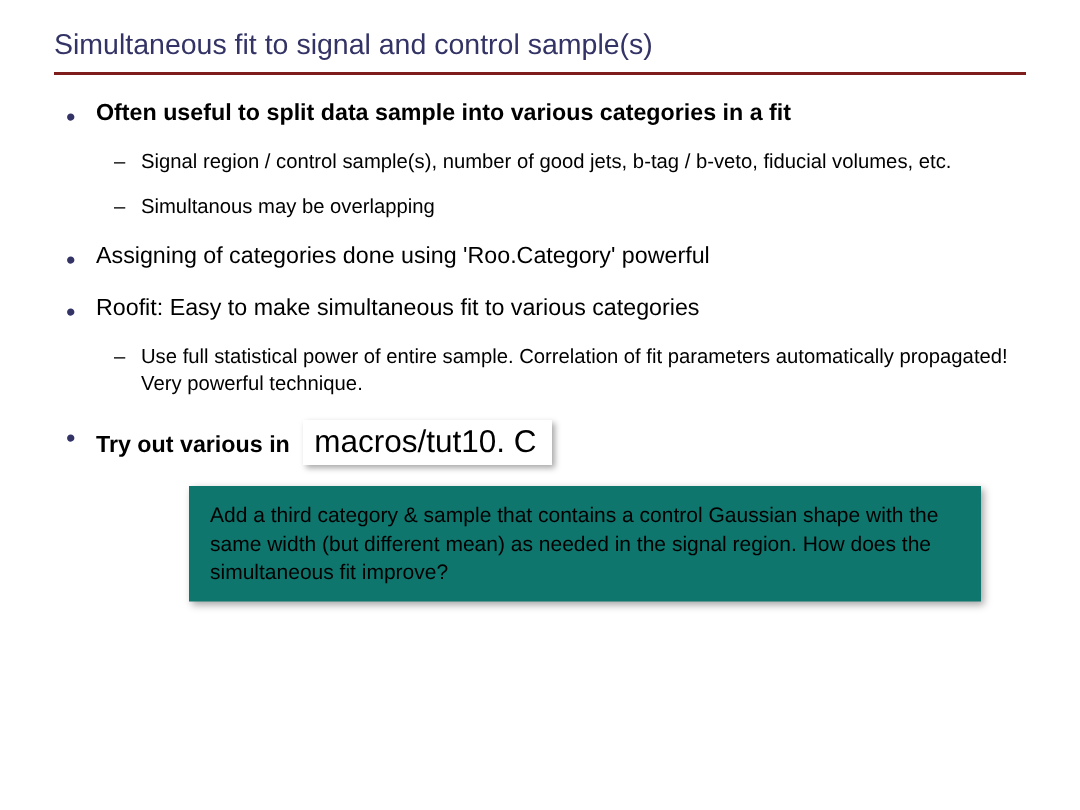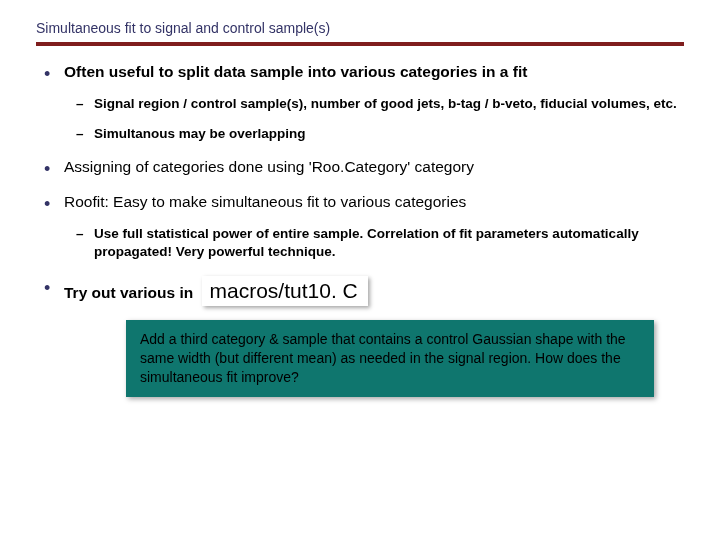--- a/index.html
+++ b/index.html
@@ -10,23 +10,23 @@
     font-family: Verdana, Geneva, sans-serif;
     color: #000;
     position: relative;
     overflow: hidden;
   }
   .slide {
     padding: 20px 36px 0 36px;
   }
   .title {
     color: #333366;
-    font-size: 14px;
+    font-size: 19px;
     font-weight: 400;
-    border-bottom: 4px solid #7f1d1d;
+    border-bottom: 2px solid #7f1d1d;
     padding-bottom: 6px;
     margin-bottom: 16px;
   }
   ul.top {
     list-style: none;
     padding-left: 0;
   }
   ul.top > li {
     position: relative;
     padding-left: 28px;
@@ -46,21 +46,21 @@
     list-style: none;
     padding-left: 0;
     margin-top: 12px;
   }
   ul.sub > li {
     position: relative;
     padding-left: 30px;
     margin-bottom: 12px;
     font-size: 13.5px;
     line-height: 1.35;
-    font-weight: 700;
+    font-weight: 400;
   }
   ul.sub > li::before {
     content: "–";
     position: absolute;
     left: 12px;
     top: 0;
     color: #000;
   }
   .code-box {
     display: inline-block;
@@ -94,21 +94,21 @@
 
     <li>
       <b>Often useful to split data sample into various categories in a fit</b>
       <ul class="sub">
         <li>Signal region / control sample(s), number of good jets, b-tag / b-veto, fiducial volumes, etc.</li>
         <li>Simultanous may be overlapping</li>
       </ul>
     </li>
 
     <li>
-      <span>Assigning of categories done using 'Roo.Category' category</span>
+      <span>Assigning of categories done using 'Roo.Category' powerful</span>
     </li>
 
     <li>
       <span>Roofit: Easy to make simultaneous fit to various categories</span>
       <ul class="sub">
         <li>Use full statistical power of entire sample. Correlation of fit parameters automatically propagated! Very powerful technique.</li>
       </ul>
     </li>
 
     <li>

